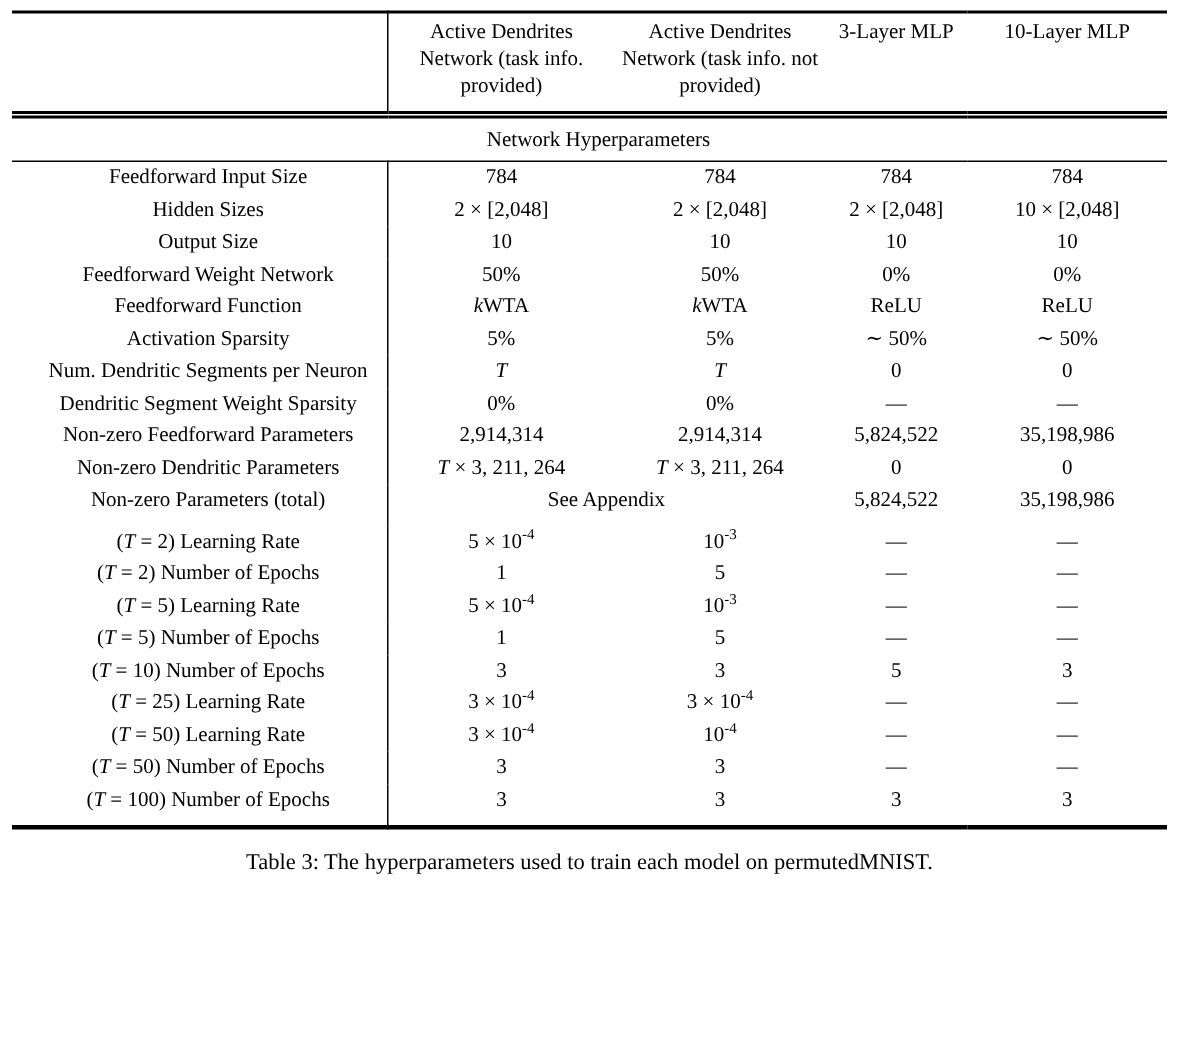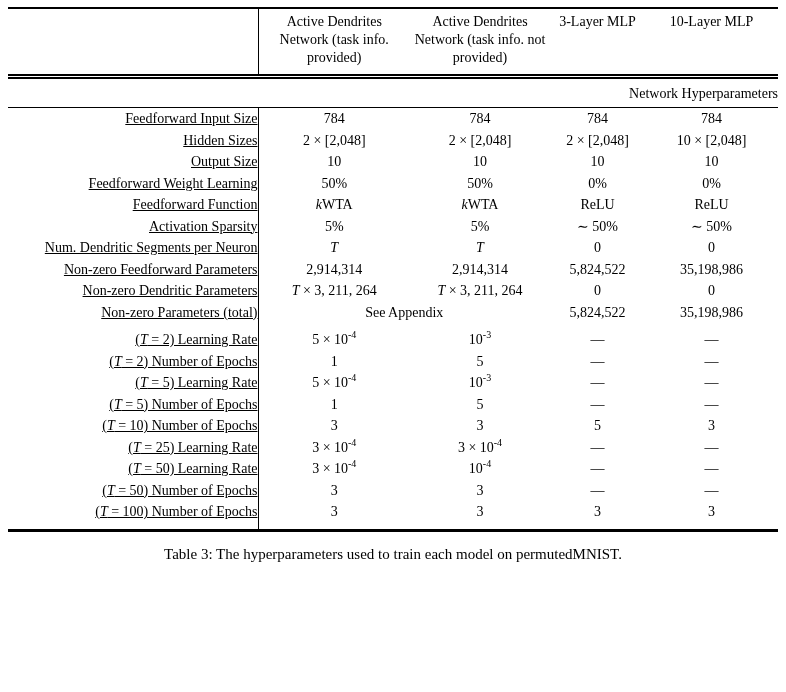--- a/index.html
+++ b/index.html
@@ -36,30 +36,29 @@
   }
   th.label-col {
     border-right: 1.5px solid #000;
   }
   td {
     font-size: 14px;
     line-height: 21.5px;
     padding: 0;
   }
   td.row-label {
-    text-align: right;
+    text-align: center;
     padding-left: 12px;
     border-right: 1.5px solid #000;
-    text-decoration: underline;
   }
   td.cell {
     text-align: center;
   }
   td.section-title {
-    text-align: right;
+    text-align: center;
     padding: 5px 0 4px 12px;
     border-bottom: 1.5px solid #000;
     line-height: 19px;
   }
   tr.section-row.with-top td.section-title {
     border-top: 1.5px solid #000;
   }
   tr.last-row td {
     padding-bottom: 6px;
   }
@@ -117,21 +116,21 @@
           <td class="cell">10 × [2,048]</td>
         </tr>
         <tr>
           <td class="row-label">Output Size</td>
           <td class="cell">10</td>
           <td class="cell">10</td>
           <td class="cell">10</td>
           <td class="cell">10</td>
         </tr>
         <tr>
-          <td class="row-label">Feedforward Weight Learning</td>
+          <td class="row-label">Feedforward Weight Network</td>
           <td class="cell">50%</td>
           <td class="cell">50%</td>
           <td class="cell">0%</td>
           <td class="cell">0%</td>
         </tr>
         <tr>
           <td class="row-label">Feedforward Function</td>
           <td class="cell"><i>k</i>WTA</td>
           <td class="cell"><i>k</i>WTA</td>
           <td class="cell">ReLU</td>
@@ -145,20 +144,27 @@
           <td class="cell">∼ 50%</td>
         </tr>
         <tr>
           <td class="row-label">Num. Dendritic Segments per Neuron</td>
           <td class="cell"><i>T</i></td>
           <td class="cell"><i>T</i></td>
           <td class="cell">0</td>
           <td class="cell">0</td>
         </tr>
         <tr>
+          <td class="row-label">Dendritic Segment Weight Sparsity</td>
+          <td class="cell">0%</td>
+          <td class="cell">0%</td>
+          <td class="cell">—</td>
+          <td class="cell">—</td>
+        </tr>
+        <tr>
           <td class="row-label">Non-zero Feedforward Parameters</td>
           <td class="cell">2,914,314</td>
           <td class="cell">2,914,314</td>
           <td class="cell">5,824,522</td>
           <td class="cell">35,198,986</td>
         </tr>
         <tr>
           <td class="row-label">Non-zero Dendritic Parameters</td>
           <td class="cell"><i>T</i> × 3, 211, 264</td>
           <td class="cell"><i>T</i> × 3, 211, 264</td>

